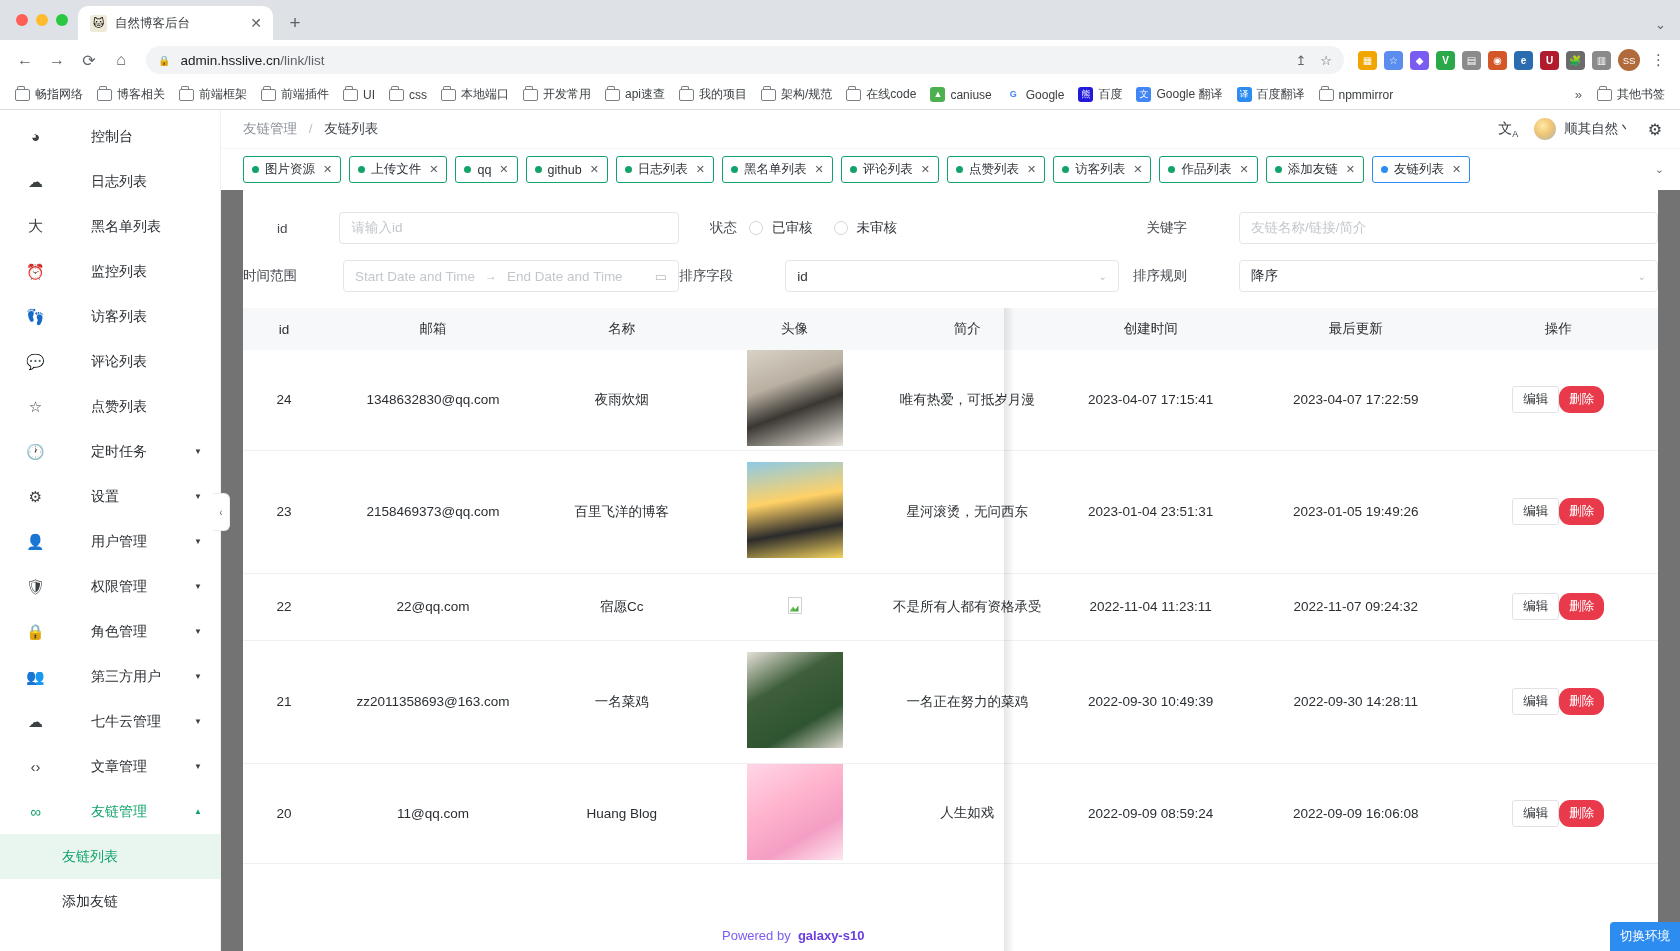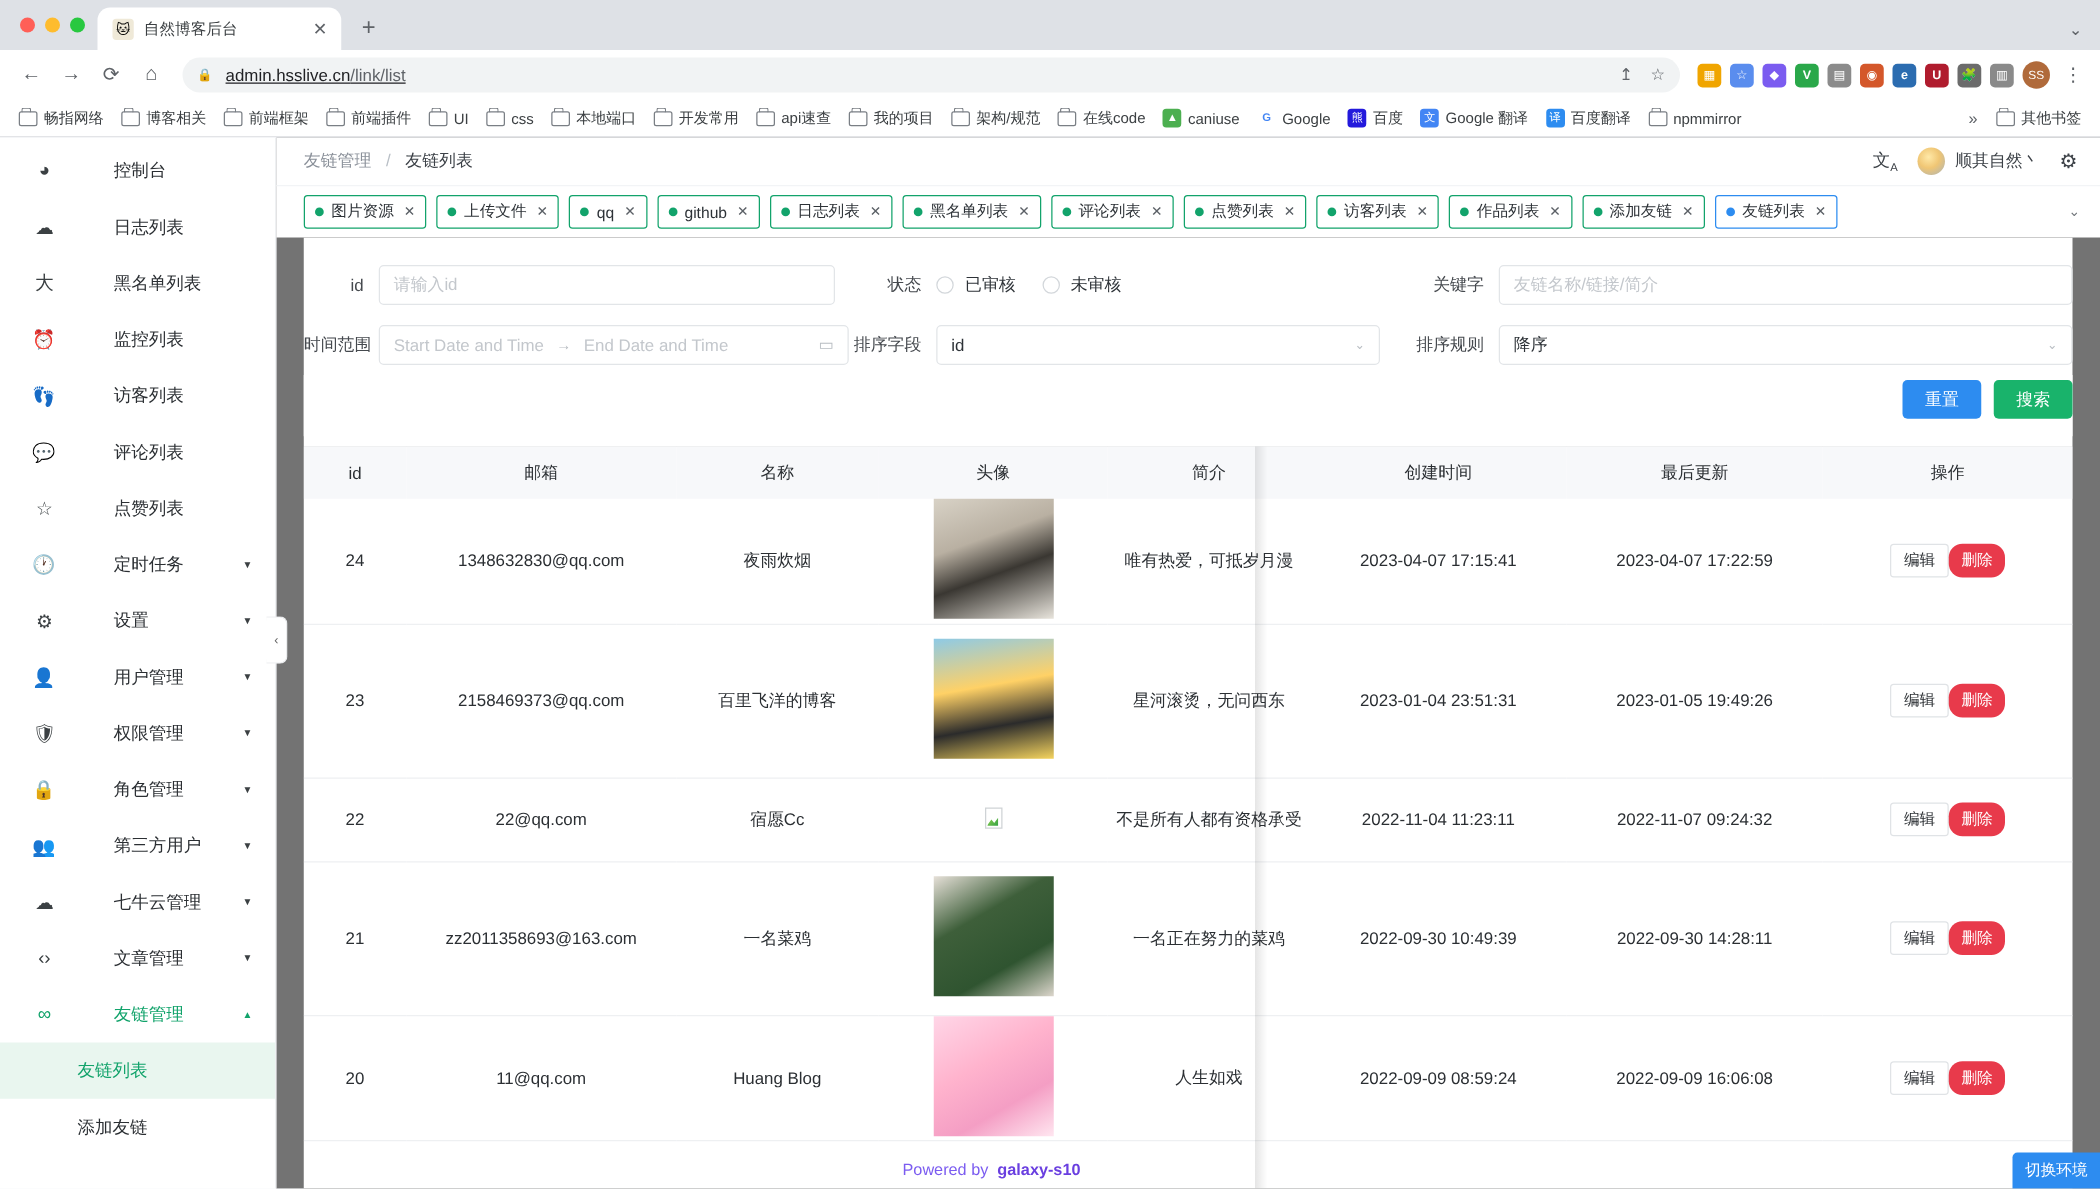--- a/index.html
+++ b/index.html
@@ -29,21 +29,21 @@
     justify-content:center; font-size:19px; color:#5f6368; border-radius:50%; }
   .chev-win { position: absolute; right: 14px; bottom: 8px; font-size: 13px; color: #5f6368; }
 
   .toolbar { height: 40px; background: #fff; display: flex; align-items: center; padding: 0 10px; gap: 2px; flex:0 0 40px;}
   .tbtn { width: 30px; height: 30px; display:flex; align-items:center; justify-content:center;
     color:#5f6368; font-size:16px; border-radius:50%; }
   .omnibox {
     flex: 1; height: 28px; background: #f1f3f4; border-radius: 14px; display: flex;
     align-items: center; padding: 0 12px; margin: 0 8px; gap: 10px;
   }
-  .omni-url { font-size: 13.5px; color: #202124; text-decoration: underline; }
+  .omni-url { font-size: 13.5px; color: #202124; }
   .omni-url .dim { color: #5f6368; }
   .omni-right { margin-left: auto; display: flex; gap: 14px; align-items: center; color:#5f6368; font-size: 13px;}
   .ext-row { display: flex; align-items: center; gap: 7px; padding-left: 4px; }
   .ext { width: 19px; height: 19px; border-radius: 4px; display:flex; align-items:center;
     justify-content:center; font-size: 10px; color:#fff; font-weight:bold;}
   .avatar-chip { width: 22px; height: 22px; border-radius: 50%; background: #b06a3b; color:#fff;
     font-size: 9.5px; display:flex; align-items:center; justify-content:center; }
   .kebab { font-size: 15px; color:#5f6368; padding: 0 4px; }
 
   .bookmarks { height: 30px; background:#fff; display:flex; align-items:center; padding: 0 8px;
@@ -103,21 +103,21 @@
   .chip.blue { border-color: #2d8cf0; }
   .chip.blue .bullet { background: #2d8cf0; }
   .chips-caret { margin-left: auto; font-size: 11px; color: #6b7075; padding-right: 8px; }
 
   .content { flex: 1; overflow: hidden; padding: 0 22px 0 22px; display: flex; flex-direction: column;}
   .filter { background: #fff; padding: 14px 0 8px 0; }
   .frow { display: flex; align-items: center; height: 48px; }
   .fgroup { display: flex; align-items: center; }
   .flabel { font-size: 13.5px; color: #45494e; text-align: right; padding-right: 12px; white-space: nowrap; }
   .finput { height: 32px; border: 1px solid #e2e5e8; border-radius: 4px; background: #fff;
-    display: flex; align-items: center; padding: 0 11px; font-size: 13.5px; color: #2d3237; }
+    display: flex; align-items: center; padding: 0 11px; font-size: 13.5px; color: #2d3237; margin-left: 40px; }
   .finput .ph { color: #c3c7cc; }
   .radio-row { display:flex; align-items:center; gap: 9px; }
   .radio { width: 14px; height: 14px; border-radius:50%; border: 1.4px solid #d3d7db; background:#fff;}
   .radio-lbl { font-size: 13.5px; color: #2d3237; }
   .range { display:flex; align-items:center; gap: 0; }
   .range .arrow { color: #b9bec3; padding: 0 10px; font-size: 12px; }
   .cal { margin-left:auto; color:#b9bec3; font-size: 13px; }
   .selcaret { margin-left:auto; color:#b9bec3; font-size: 10px; }
   .btnrow { display:flex; justify-content:flex-end; gap: 10px; background:#fff; padding: 4px 0 14px 0;}
   .btn { height: 31px; padding: 0 18px; border-radius: 4px; font-size: 13.5px; color:#fff;
@@ -500,24 +500,20 @@
             </div>
             <div class="fgroup" style="flex:1">
               <div class="flabel" style="width:80px">排序规则</div>
               <div class="finput" style="flex:1">
                 <span>降序</span>
                 <span class="selcaret">⌄</span>
               </div>
             </div>
           </div>
 
-          <div class="btnrow">
-            <div class="btn reset">重置</div>
-            <div class="btn search">搜索</div>
-          </div>
         </div>
 
         <div class="tablewrap">
           <table>
             <colgroup>
               <col class="c-id">
                 <col class="c-email">
                 <col class="c-name">
                 <col class="c-av">
               <col class="c-desc">

